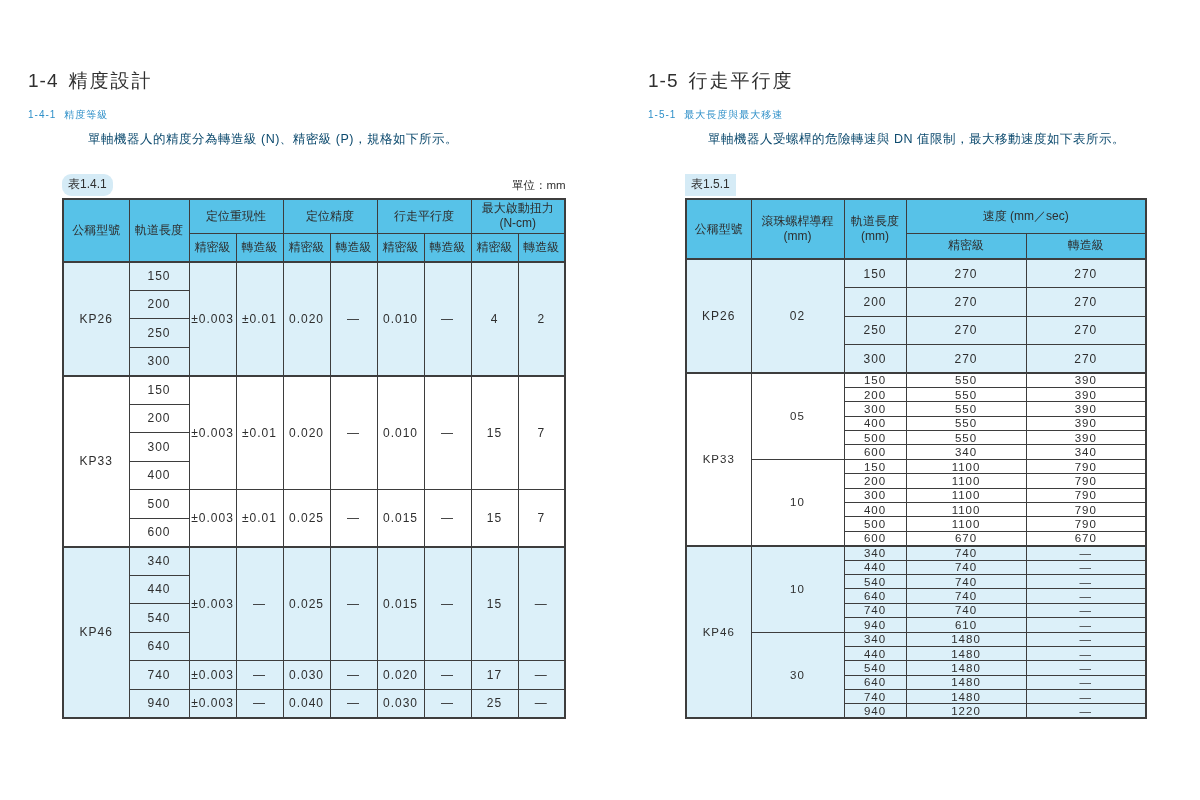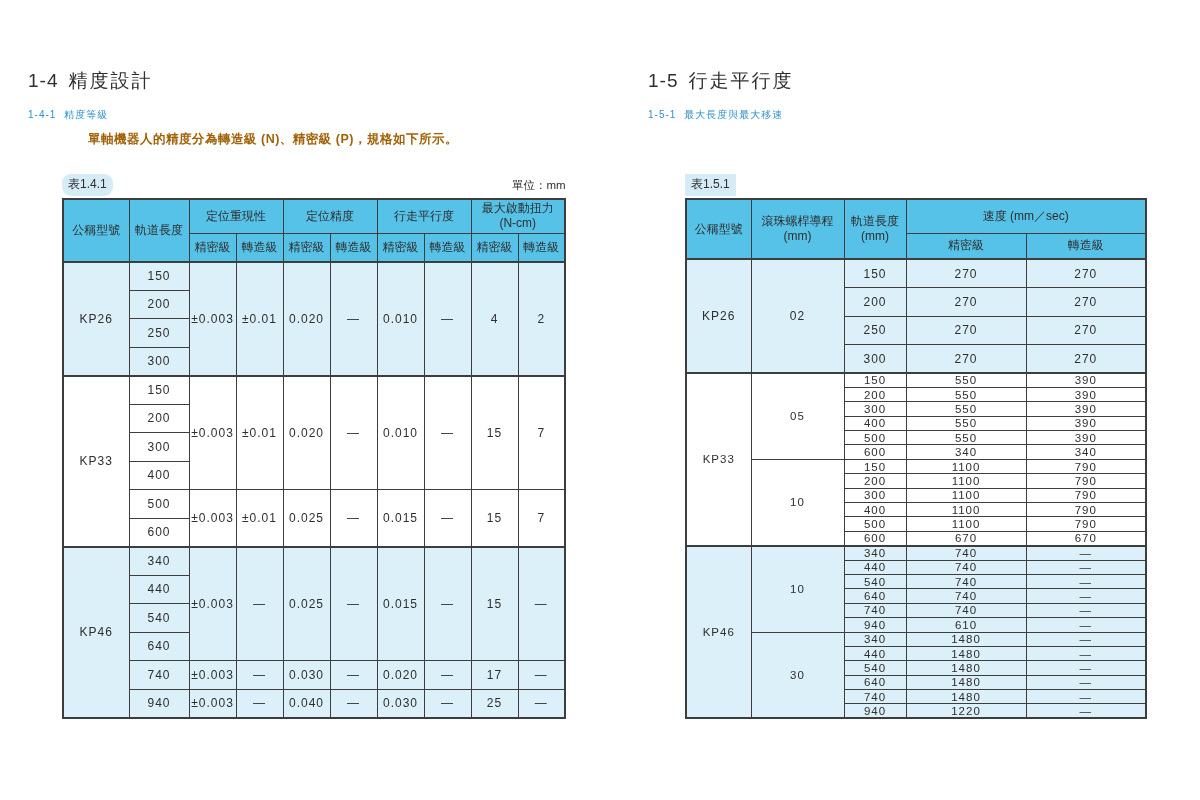--- a/index.html
+++ b/index.html
@@ -12,21 +12,21 @@
   }
   *{margin:0;padding:0;box-sizing:border-box;}
   html,body{width:1200px;height:800px;background:#ffffff;overflow:hidden;
     font-family:"Liberation Sans","DejaVu Sans",sans-serif;color:var(--text);}
   .page{position:relative;width:1198px;height:800px;background:#fff;margin-top:28px;}
 
   .sec-title{position:absolute;font-size:19px;letter-spacing:2px;color:#2f2f2f;white-space:nowrap;}
   .sec-title .num{margin-right:10px;letter-spacing:1px;}
   .sub-title{position:absolute;font-size:10px;color:var(--accent);letter-spacing:1px;white-space:nowrap;}
   .sub-title .num{margin-right:8px;}
-  .body-text{position:absolute;font-size:12.5px;color:#a16207;letter-spacing:0.5px;white-space:nowrap;font-weight:bold;}
+  .body-text{position:absolute;font-size:12.5px;color:#0c4a6e;letter-spacing:0.5px;white-space:nowrap;}
 
   .tbl-label{position:absolute;font-size:12px;background:var(--label_bg);padding:2px 6px 3px 6px;color:#2f2f2f;}
   .unit-label{position:absolute;font-size:11.5px;color:#2f2f2f;}
 
   table{border-collapse:collapse;table-layout:fixed;position:absolute;
     border:2px solid var(--border);}
   th,td{border:1px solid var(--border);text-align:center;vertical-align:middle;
     font-size:12px;color:#2e2e2e;padding:0 1px;overflow:hidden;}
   th{background:var(--header_bg);font-weight:normal;white-space:pre-line;line-height:1.25;}
   td{letter-spacing:1px;background:#fff;}
@@ -193,20 +193,21 @@
         </tr>
       </tbody>
   </table>
 
   <div class="sec-title" style="left:648px;top:40px;">
     <span class="num">1-5</span><span>行走平行度</span>
   </div>
   <div class="sub-title" style="left:648px;top:80px;">
     <span class="num">1-5-1</span><span>最大長度與最大移速</span>
   </div>
+  <div class="body-text" style="left:708px;top:103px;">單軸機器人受螺桿的危險轉速與 DN 值限制，最大移動速度如下表所示。</div>
   <div class="tbl-label" style="left:685px;top:146px;">表1.5.1</div>
 
   <table id="table2">
     <colgroup>
       <col style="width:65px">
         <col style="width:93px">
         <col style="width:62px">
       <col style="width:120px">
         <col style="width:120px">
     </colgroup>

